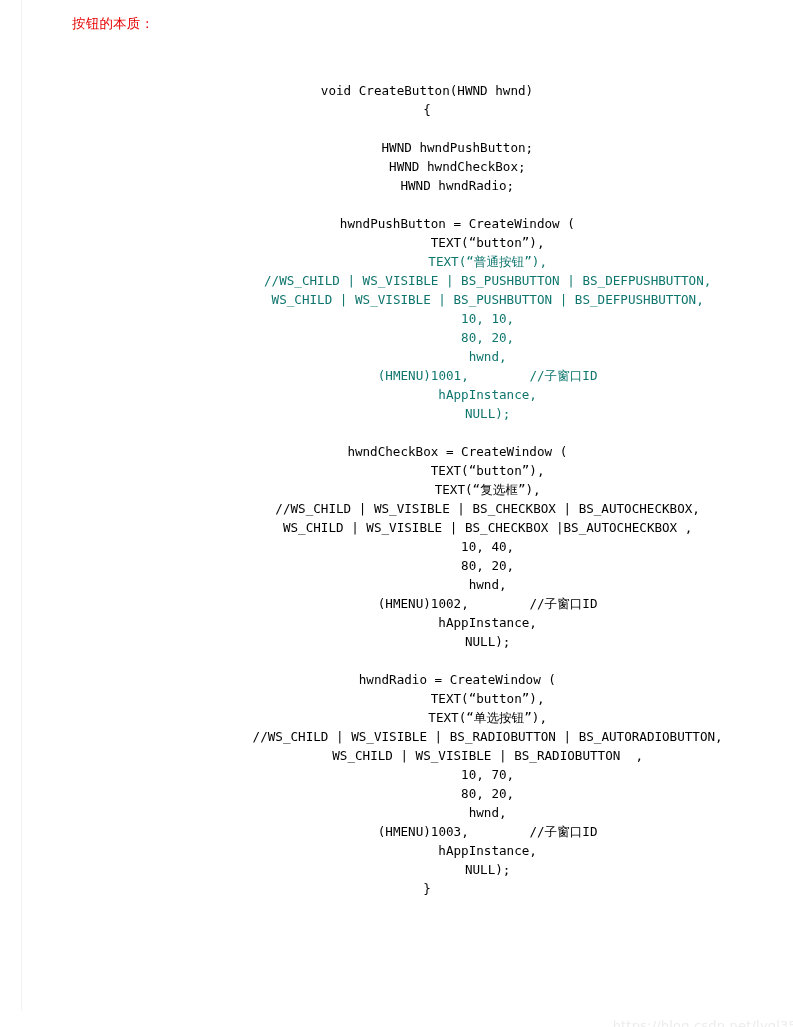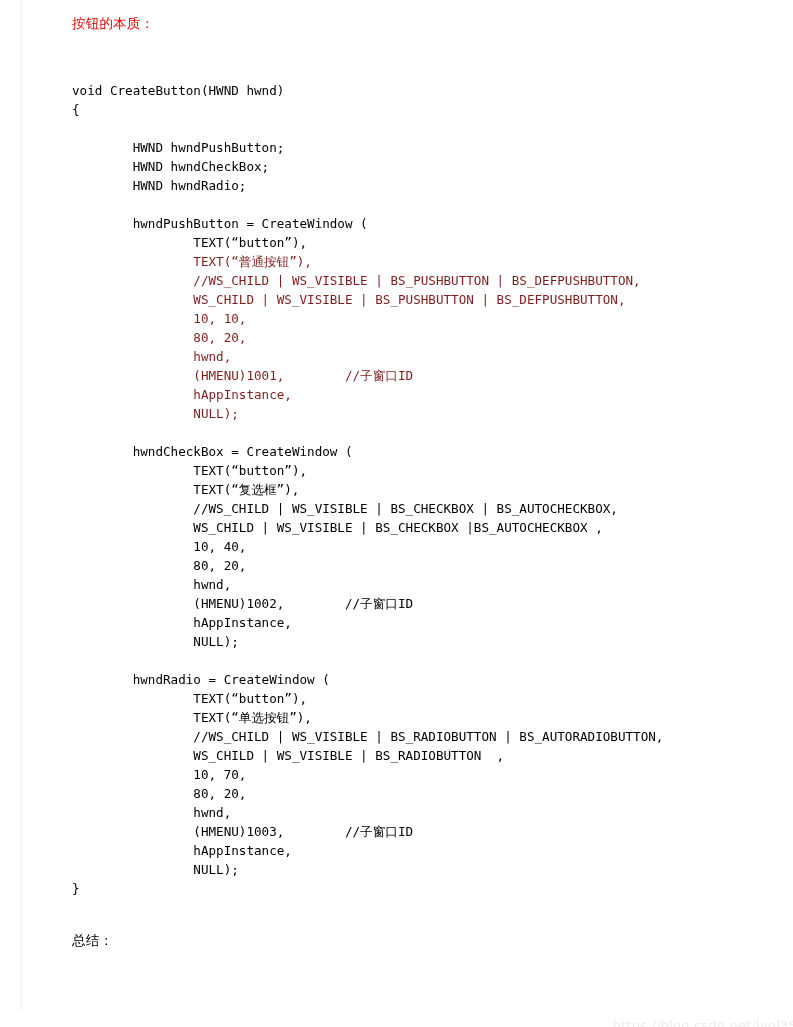--- a/index.html
+++ b/index.html
@@ -58,27 +58,28 @@
   .gap-lg { height: 33px; }
 
   
   .code {
     margin: 0;
     font-family: "DejaVu Sans Mono", "Liberation Mono", monospace;
     font-size: 12.6px;
     line-height: 19px;
     white-space: pre;
     letter-spacing: 0px;
+    text-align: center;
   }
   .code .ln {
     display: block;
     white-space: pre;
     min-height: 19px;
   }
-  .code .ln.red   { color: #7f1d1d; }
+  .code .ln.red   { color: #0f766e; }
   .code .ln.black { color: #000000; }
   .code .ln.blank { color: transparent; }
 
   
   .watermark {
     position: absolute;
     right: 12px;
     bottom: 10px;
     font-family: "DejaVu Sans", "Liberation Sans", sans-serif;
     font-size: 13px;
@@ -101,21 +102,20 @@
 
     <div class="gap-md"></div>
 
 
     <div class="gap-md"></div>
 
     <pre class="code" id="code-block"><span class="ln black">void CreateButton(HWND hwnd)</span><span class="ln black">{</span><span class="ln black blank">&nbsp;</span><span class="ln black">        HWND hwndPushButton;</span><span class="ln black">        HWND hwndCheckBox;</span><span class="ln black">        HWND hwndRadio;</span><span class="ln black blank">&nbsp;</span><span class="ln black">        hwndPushButton = CreateWindow (</span><span class="ln black">                TEXT(“button”),</span><span class="ln red">                TEXT(“普通按钮”),</span><span class="ln red">                //WS_CHILD | WS_VISIBLE | BS_PUSHBUTTON | BS_DEFPUSHBUTTON,</span><span class="ln red">                WS_CHILD | WS_VISIBLE | BS_PUSHBUTTON | BS_DEFPUSHBUTTON,</span><span class="ln red">                10, 10,</span><span class="ln red">                80, 20,</span><span class="ln red">                hwnd,</span><span class="ln red">                (HMENU)1001,        //子窗口ID</span><span class="ln red">                hAppInstance,</span><span class="ln red">                NULL);</span><span class="ln black blank">&nbsp;</span><span class="ln black">        hwndCheckBox = CreateWindow (</span><span class="ln black">                TEXT(“button”),</span><span class="ln black">                TEXT(“复选框”),</span><span class="ln black">                //WS_CHILD | WS_VISIBLE | BS_CHECKBOX | BS_AUTOCHECKBOX,</span><span class="ln black">                WS_CHILD | WS_VISIBLE | BS_CHECKBOX |BS_AUTOCHECKBOX ,</span><span class="ln black">                10, 40,</span><span class="ln black">                80, 20,</span><span class="ln black">                hwnd,</span><span class="ln black">                (HMENU)1002,        //子窗口ID</span><span class="ln black">                hAppInstance,</span><span class="ln black">                NULL);</span><span class="ln black blank">&nbsp;</span><span class="ln black">        hwndRadio = CreateWindow (</span><span class="ln black">                TEXT(“button”),</span><span class="ln black">                TEXT(“单选按钮”),</span><span class="ln black">                //WS_CHILD | WS_VISIBLE | BS_RADIOBUTTON | BS_AUTORADIOBUTTON,</span><span class="ln black">                WS_CHILD | WS_VISIBLE | BS_RADIOBUTTON  ,</span><span class="ln black">                10, 70,</span><span class="ln black">                80, 20,</span><span class="ln black">                hwnd,</span><span class="ln black">                (HMENU)1003,        //子窗口ID</span><span class="ln black">                hAppInstance,</span><span class="ln black">                NULL);</span><span class="ln black">}</span></pre>
 
     <div class="gap-lg"></div>
 
-    <p class="para black">总结：</p>
 
     <div class="gap-md"></div>
 
 
   </div>
 
   <div class="watermark">https://blog.csdn.net/lygl35</div>
 
 </div>
 

